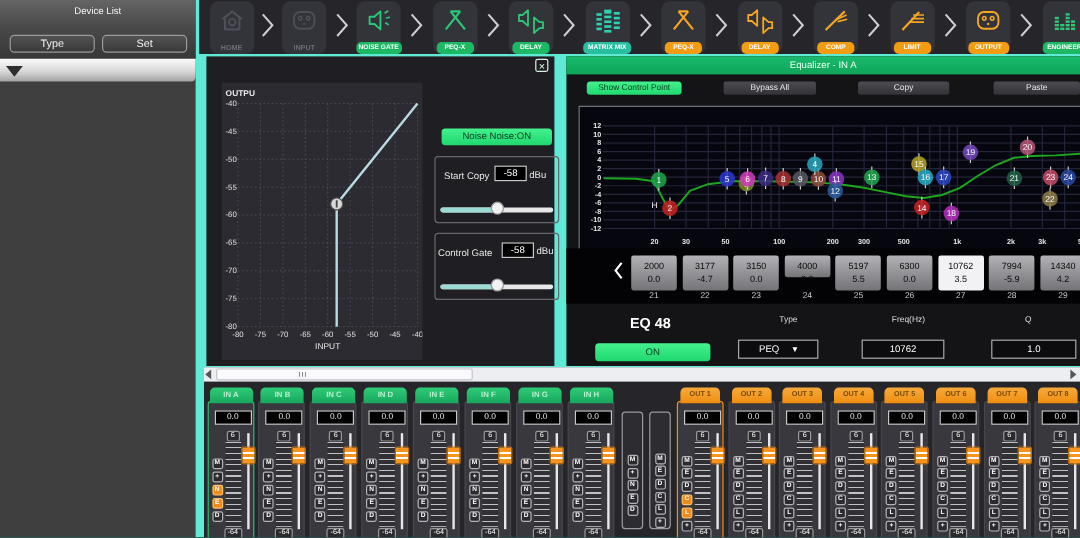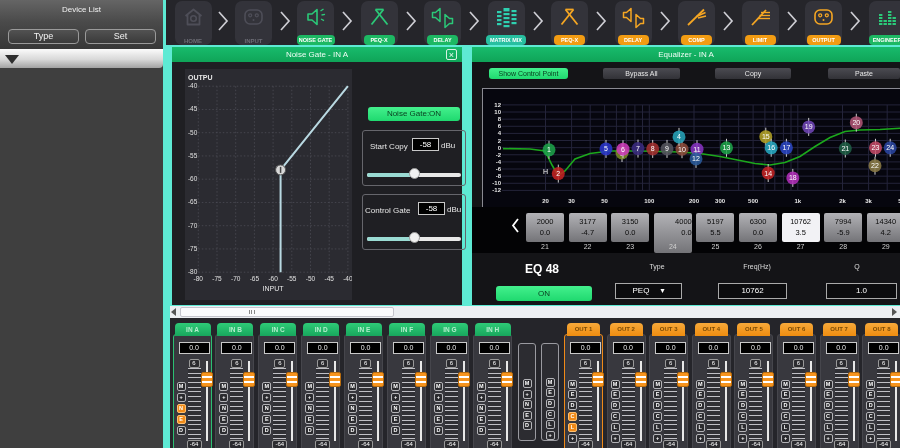--- a/index.html
+++ b/index.html
@@ -231,21 +231,20 @@
         <rect x="12" y="8" width="3.4" height="2" fill="#2bc878"></rect>
         <rect x="12" y="5" width="3.4" height="2" fill="#2bc878"></rect>
         <rect x="16.5" y="17" width="3.4" height="2" fill="#2bc878"></rect>
         <rect x="16.5" y="14" width="3.4" height="2" fill="#2bc878"></rect>
         <rect x="16.5" y="11" width="3.4" height="2" fill="#2bc878"></rect>
       </svg>
       <div class="abs badge green" style="left:869px;width:36px">ENGINEER</div>
     </div>
 
   <div id="ng" class="abs">
-    <div class="abs ptitle" style="left:0;top:0;width:290px;">Noise Gate - IN A</div>
     <div class="abs" style="right:5px;top:2px;width:11px;height:11px;border:1px solid #d8f2e4;border-radius:2px;color:#eafbf1;font-size:9px;line-height:10px;text-align:center;">×</div>
     <div id="ng-graph" class="abs"></div>
     <div id="ng-svg" class="abs" style="left:13px;top:22px;">
       <svg width="167" height="231" viewBox="0 0 167 231">
           <text x="3" y="11" fill="#e8e8e8" font-size="7" font-weight="bold">OUTPU</text>
           <line x1="13.3" y1="17.2" x2="162.9" y2="17.2" stroke="#4c4c56" stroke-width="0.8" stroke-dasharray="1.5,2"></line>
           <text x="12.3" y="19.2" fill="#e0e0e0" font-size="6.5" text-anchor="end">-40</text>
           <line x1="162.9" y1="17.2" x2="162.9" y2="203.2" stroke="#4c4c56" stroke-width="0.8" stroke-dasharray="1.5,2"></line>
           <text x="162.9" y="212.2" fill="#e0e0e0" font-size="6.5" text-anchor="middle">-40</text>
           <line x1="13.3" y1="40.45" x2="162.9" y2="40.45" stroke="#4c4c56" stroke-width="0.8" stroke-dasharray="1.5,2"></line>
@@ -280,21 +279,21 @@
           <text x="12.3" y="205.2" fill="#e0e0e0" font-size="6.5" text-anchor="end">-80</text>
           <line x1="13.3" y1="17.2" x2="13.3" y2="203.2" stroke="#4c4c56" stroke-width="0.8" stroke-dasharray="1.5,2"></line>
           <text x="13.3" y="212.2" fill="#e0e0e0" font-size="6.5" text-anchor="middle">-80</text>
           <text x="88.10000000000001" y="222.2" fill="#e8e8e8" font-size="7" text-anchor="middle">INPUT</text>
           <polyline points="95.58,203.2 95.58,100.9 162.9,17.2" fill="none" stroke="#b9d9e2" stroke-width="2"></polyline>
           <circle cx="95.58" cy="100.9" r="5" fill="#d8d8d8" stroke="#555" stroke-width="1"></circle>
           <line x1="95.58" y1="97.9" x2="95.58" y2="103.9" stroke="#444" stroke-width="1.5"></line>
         </svg>
     </div>
 
-    <div class="abs gbtn" style="left:196px;top:60px;width:92px;height:14px;line-height:14px;">Noise Gate:ON</div>
+    <div class="abs gbtn" style="left:196px;top:60px;width:92px;height:14px;line-height:14px;">Noise Noise:ON</div>
     <div class="abs" style="left:190px;top:83px;width:104px;height:56px;border:1px solid #66666c;border-radius:3px;"></div>
     <div class="abs" style="left:198px;top:95px;color:#e6e6e6;font-size:8px;">Start Copy</div>
     <div class="abs" style="left:240px;top:91px;width:27px;height:13px;background:#000;border:1px solid #c8c8c8;color:#fff;font-size:8px;text-align:center;line-height:11px;">-58</div>
     <div class="abs" style="left:269px;top:94px;color:#e6e6e6;font-size:8px;">dBu</div>
     <div class="abs" style="left:195px;top:126px;width:94px;height:4px;background:#e8e8e8;border-radius:2px;"></div>
     <div class="abs" style="left:195px;top:126px;width:45px;height:4px;background:#9adbd3;border-radius:2px;"></div>
     <div class="abs" style="left:237px;top:121px;width:11px;height:11px;background:#f2f2f2;border-radius:50%;border:1px solid #999;"></div>
     <div class="abs" style="left:190px;top:147px;width:104px;height:56px;border:1px solid #66666c;border-radius:3px;"></div>
     <div class="abs" style="left:193px;top:159px;color:#e6e6e6;font-size:8px;">Control Gate</div>
     <div class="abs" style="left:246px;top:155px;width:27px;height:13px;background:#000;border:1px solid #c8c8c8;color:#fff;font-size:8px;text-align:center;line-height:11px;">-58</div>
@@ -451,21 +450,21 @@
         <div class="abs" style="left:0px;top:160px;width:428px;height:46px;background:#030305;"></div>
         <svg class="abs" style="left:39px;top:170px;width:9px;height:17px;" viewBox="0 0 9 17">
           <polyline points="7,2 2,8.5 7,15" fill="none" stroke="#fff" stroke-width="1.8"></polyline>
         </svg>
         <div class="abs" style="left:54px;top:166px;width:38px;height:29px;background:linear-gradient(#b2b2b6,#747478);border-radius:2px;color:#0a0a0a;font-size:7.5px;text-align:center;padding-top:3px;line-height:11px;">2000<br>0.0</div>
         <div class="abs" style="left:54px;top:196px;width:38px;text-align:center;color:#d0d0d0;font-size:7px;">21</div>
         <div class="abs" style="left:96.6px;top:166px;width:38px;height:29px;background:linear-gradient(#b2b2b6,#747478);border-radius:2px;color:#0a0a0a;font-size:7.5px;text-align:center;padding-top:3px;line-height:11px;">3177<br>-4.7</div>
         <div class="abs" style="left:96.6px;top:196px;width:38px;text-align:center;color:#d0d0d0;font-size:7px;">22</div>
         <div class="abs" style="left:139.2px;top:166px;width:38px;height:29px;background:linear-gradient(#b2b2b6,#747478);border-radius:2px;color:#0a0a0a;font-size:7.5px;text-align:center;padding-top:3px;line-height:11px;">3150<br>0.0</div>
         <div class="abs" style="left:139.2px;top:196px;width:38px;text-align:center;color:#d0d0d0;font-size:7px;">23</div>
-        <div class="abs" style="left:181.8px;top:166px;width:38px;height:40px;background:linear-gradient(#b2b2b6,#747478);border-radius:2px;color:#0a0a0a;font-size:7.5px;text-align:right;padding-top:3px;line-height:11px;">4000<br>0.0</div>
+        <div class="abs" style="left:181.8px;top:166px;width:38px;height:18px;background:linear-gradient(#b2b2b6,#747478);border-radius:2px;color:#0a0a0a;font-size:7.5px;text-align:center;padding-top:3px;line-height:11px;">4000<br>0.0</div>
         <div class="abs" style="left:181.8px;top:196px;width:38px;text-align:center;color:#d0d0d0;font-size:7px;">24</div>
         <div class="abs" style="left:224.4px;top:166px;width:38px;height:29px;background:linear-gradient(#b2b2b6,#747478);border-radius:2px;color:#0a0a0a;font-size:7.5px;text-align:center;padding-top:3px;line-height:11px;">5197<br>5.5</div>
         <div class="abs" style="left:224.4px;top:196px;width:38px;text-align:center;color:#d0d0d0;font-size:7px;">25</div>
         <div class="abs" style="left:267px;top:166px;width:38px;height:29px;background:linear-gradient(#b2b2b6,#747478);border-radius:2px;color:#0a0a0a;font-size:7.5px;text-align:center;padding-top:3px;line-height:11px;">6300<br>0.0</div>
         <div class="abs" style="left:267px;top:196px;width:38px;text-align:center;color:#d0d0d0;font-size:7px;">26</div>
         <div class="abs" style="left:309.6px;top:166px;width:38px;height:29px;background:#f2f2f5;border-radius:2px;color:#0a0a0a;font-size:7.5px;text-align:center;padding-top:3px;line-height:11px;">10762<br>3.5</div>
         <div class="abs" style="left:309.6px;top:196px;width:38px;text-align:center;color:#d0d0d0;font-size:7px;">27</div>
         <div class="abs" style="left:352.2px;top:166px;width:38px;height:29px;background:linear-gradient(#b2b2b6,#747478);border-radius:2px;color:#0a0a0a;font-size:7.5px;text-align:center;padding-top:3px;line-height:11px;">7994<br>-5.9</div>
         <div class="abs" style="left:352.2px;top:196px;width:38px;text-align:center;color:#d0d0d0;font-size:7px;">28</div>
         <div class="abs" style="left:394.8px;top:166px;width:38px;height:29px;background:linear-gradient(#b2b2b6,#747478);border-radius:2px;color:#0a0a0a;font-size:7.5px;text-align:center;padding-top:3px;line-height:11px;">14340<br>4.2</div>

